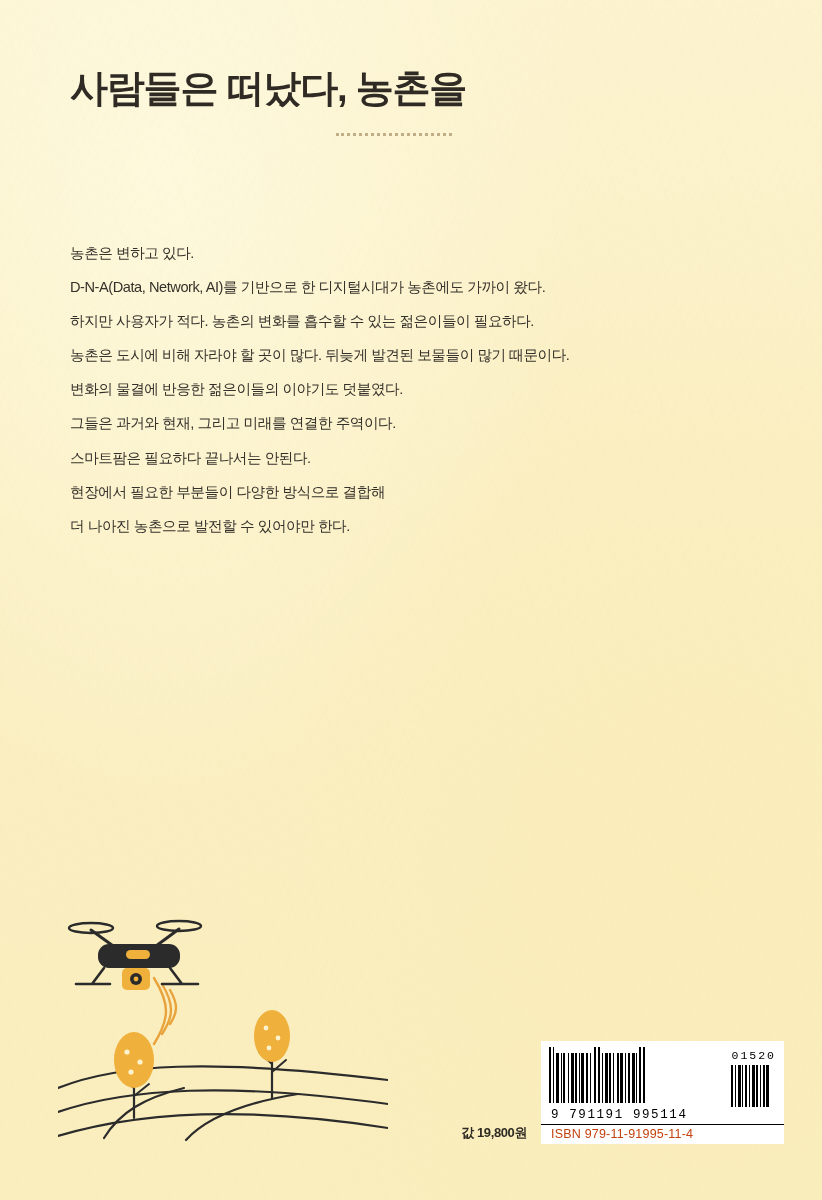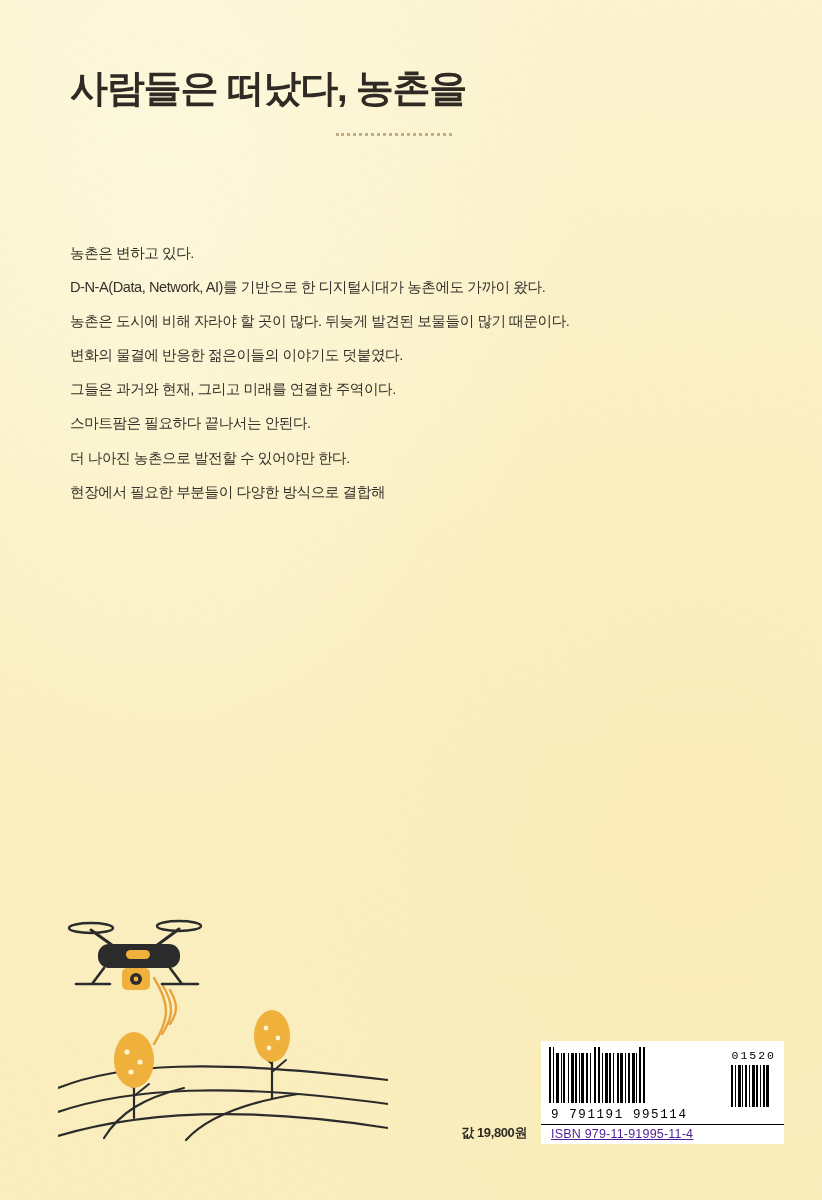--- a/index.html
+++ b/index.html
@@ -154,50 +154,50 @@
     font-family: "Liberation Mono", monospace;
     font-size: 12.5px;
     letter-spacing: 1.6px;
     color: #000;
     padding: 1px 0 0 10px;
   }
   .isbn-line {
     font-family: "Liberation Sans", sans-serif;
     font-size: 12.5px;
     letter-spacing: 0.2px;
-    color: #4c1d95;
+    color: #c2410c;
     border-top: 1px solid #000;
     padding: 2px 0 3px 10px;
     margin-top: 2px;
-    text-decoration: underline;
   }
 </style>
 </head>
 <body>
 
 <div class="page">
   <div class="texture"></div>
 
   <div class="content">
 
     <div class="headline">
       <div class="headline-line">사람들은 떠났다, 농촌을</div>
     </div>
     <div class="dotted-rule"></div>
 
 
     <div class="body-copy">
       <div class="body-line">농촌은 변하고 있다.</div>
       <div class="body-line">D-N-A(Data, Network, AI)를 기반으로 한 디지털시대가 농촌에도 가까이 왔다.</div>
+      <div class="body-line">하지만 사용자가 적다. 농촌의 변화를 흡수할 수 있는 젊은이들이 필요하다.</div>
       <div class="body-line">농촌은 도시에 비해 자라야 할 곳이 많다. 뒤늦게 발견된 보물들이 많기 때문이다.</div>
       <div class="body-line">변화의 물결에 반응한 젊은이들의 이야기도 덧붙였다.</div>
       <div class="body-line">그들은 과거와 현재, 그리고 미래를 연결한 주역이다.</div>
       <div class="body-line">스마트팜은 필요하다 끝나서는 안된다.</div>
+      <div class="body-line">현장에서 필요한 부분들이 다양한 방식으로 결합해</div>
       <div class="body-line">더 나아진 농촌으로 발전할 수 있어야만 한다.</div>
-      <div class="body-line">현장에서 필요한 부분들이 다양한 방식으로 결합해</div>
     </div>
 
     <div class="illustration">
       <svg width="330" height="230" viewBox="0 0 330 230" xmlns="http://www.w3.org/2000/svg">
 
         <g fill="none" stroke="#2b2b2b" stroke-width="2.2" stroke-linecap="round">
           <path d="M0 176 C 60 152, 150 146, 330 168"></path>
           <path d="M0 200 C 70 176, 170 170, 330 192"></path>
           <path d="M0 224 C 80 200, 190 194, 330 216"></path>
           <path d="M46 226 C 62 200, 86 186, 126 176"></path>

